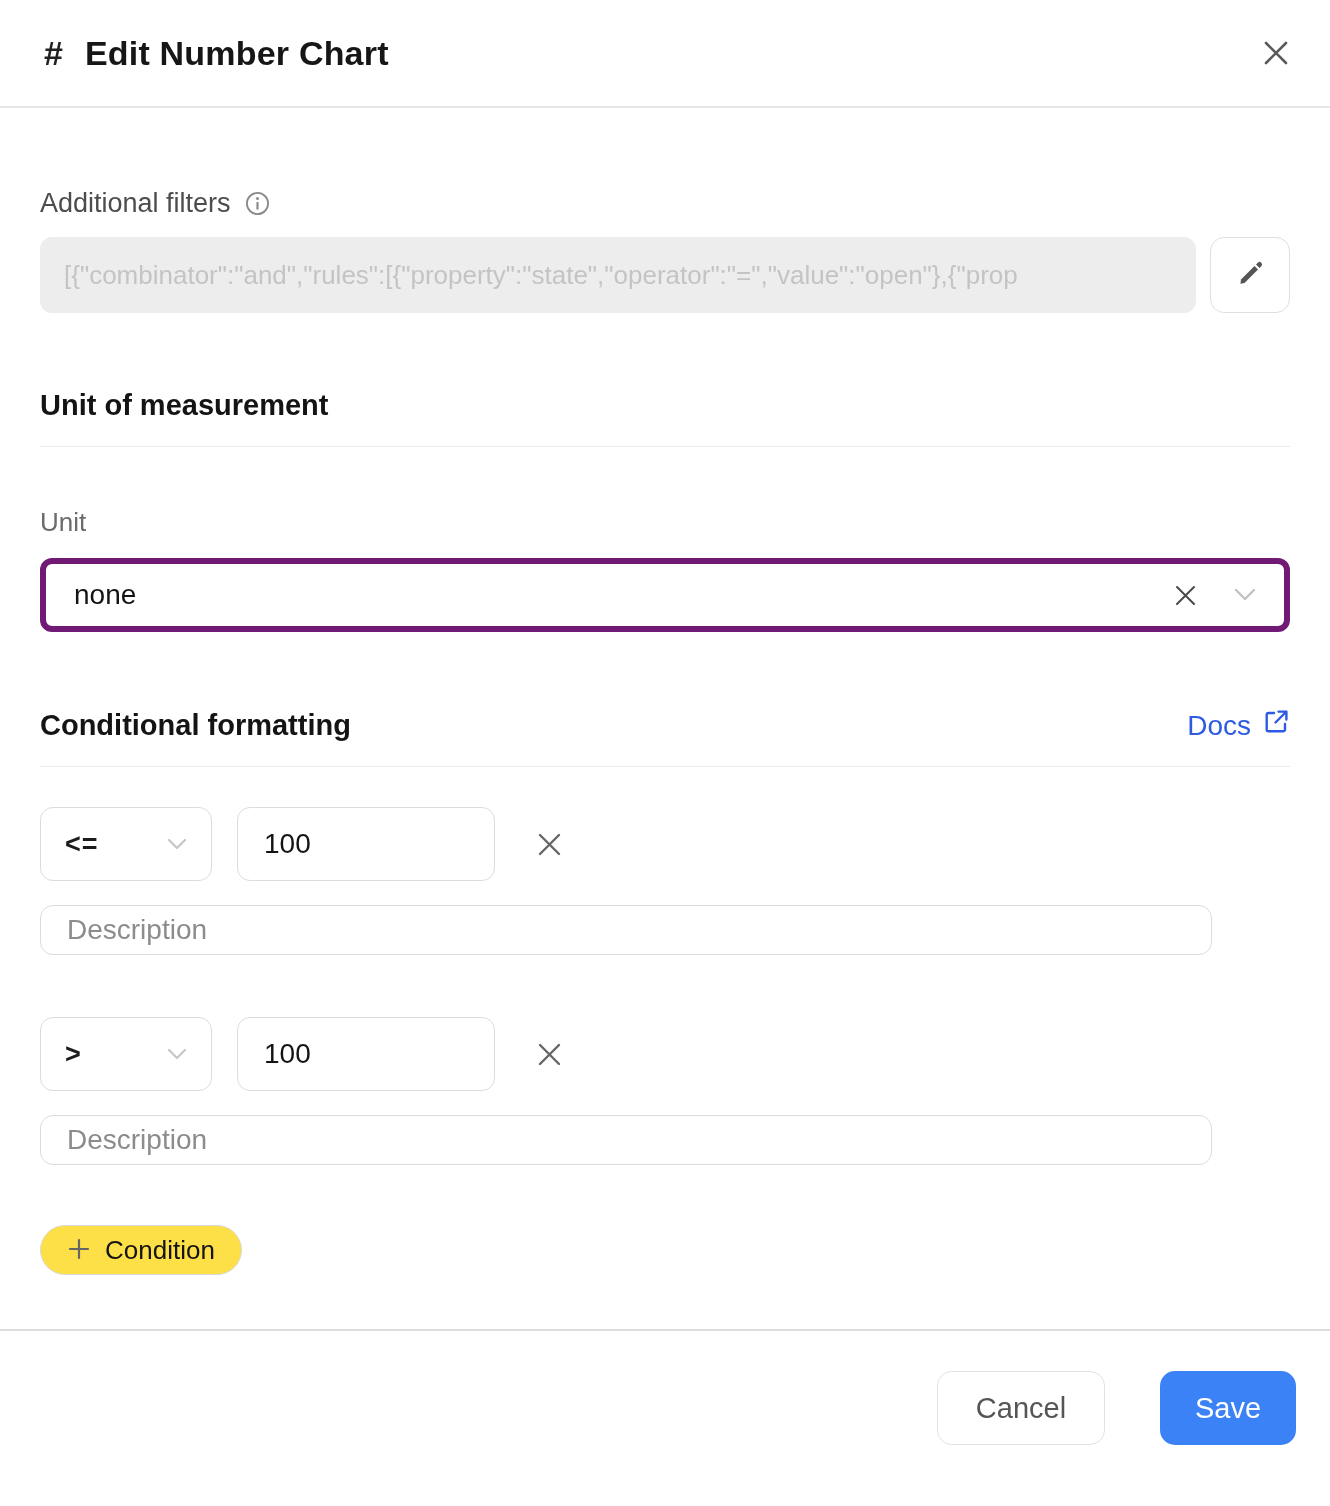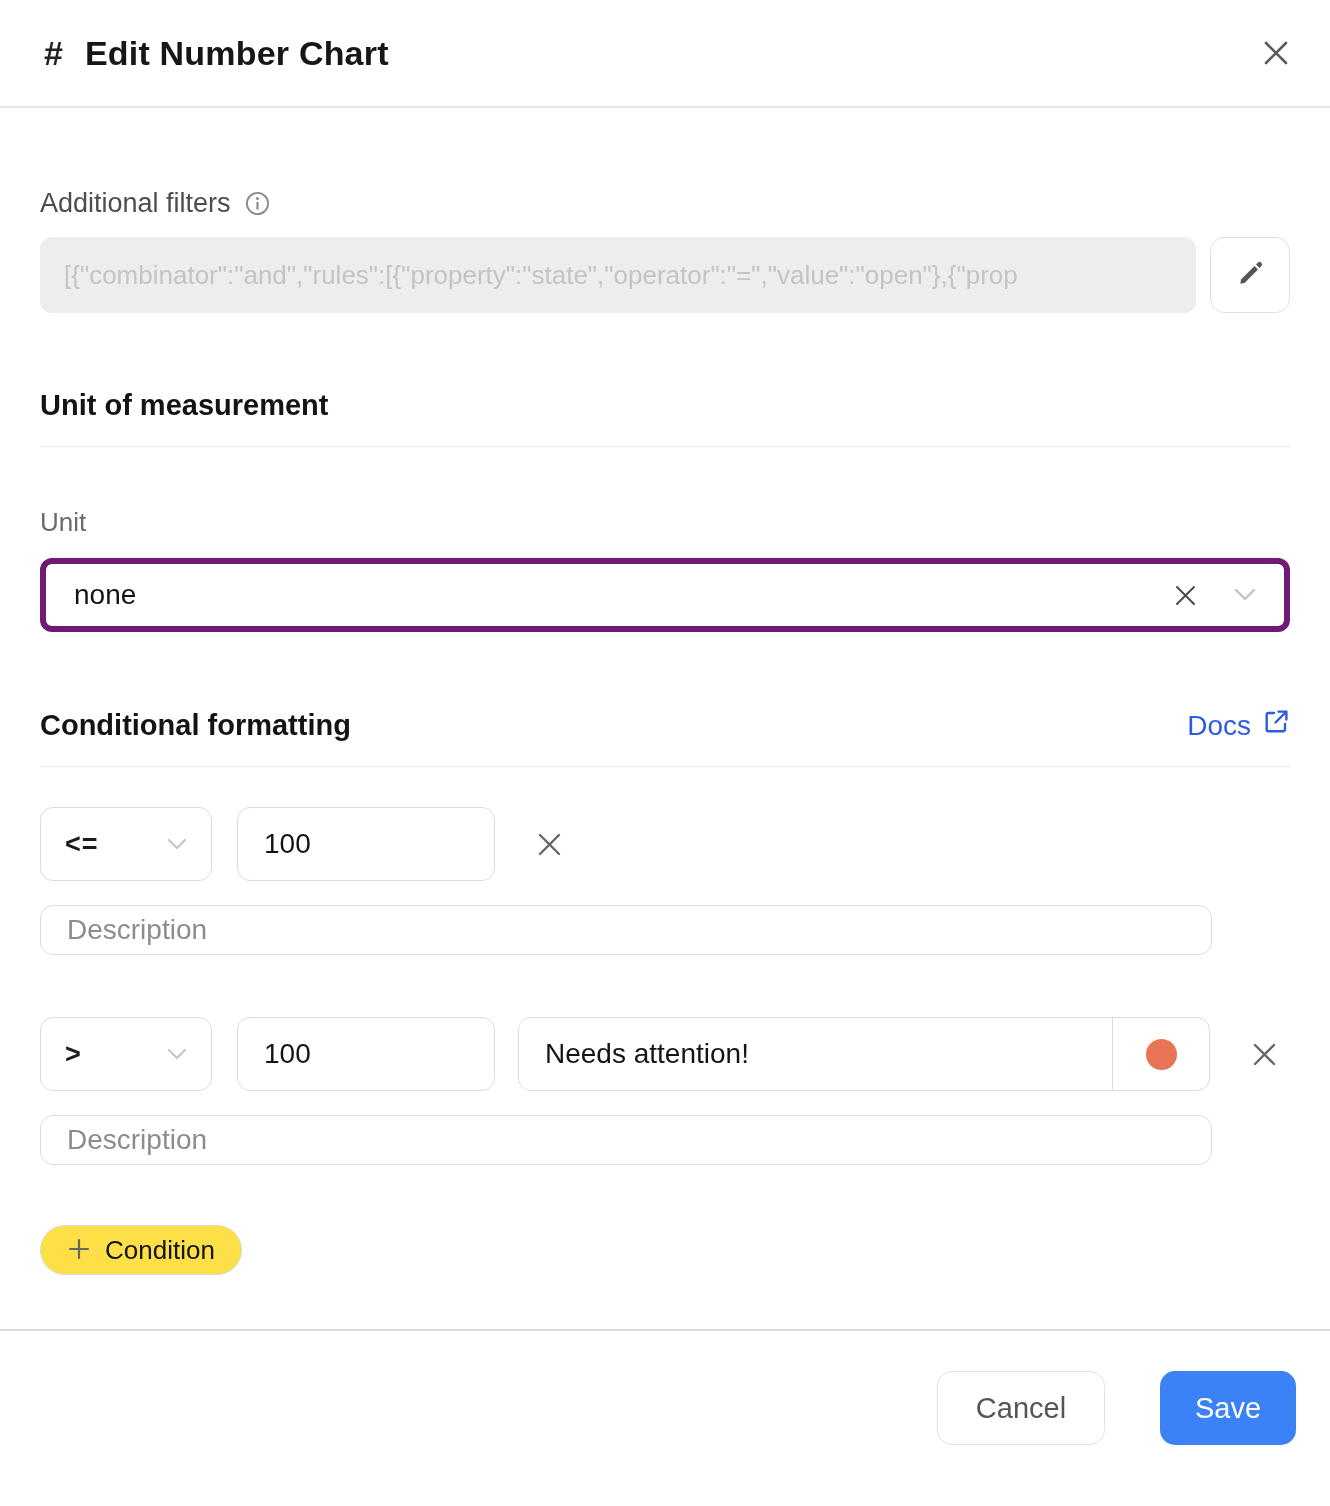--- a/index.html
+++ b/index.html
@@ -183,26 +183,20 @@
   <div class="cond-row second">
     <div class="op-select">
       <span class="op-text">&gt;</span>
       <span class="op-chevron">
         <svg width="20" height="12" viewBox="0 0 20 12">
             <path d="M2 2 L10 10 L18 2" fill="none" stroke="#c6c6c6" stroke-width="2.2" stroke-linecap="round" stroke-linejoin="round"></path>
           </svg>
       </span>
     </div>
     <input class="val-input" value="100" style="">
-    <div class="label-wrap">
-      <input class="label-input" value="Needs attention!" style="">
-      <span class="swatch-cell">
-        <span class="color-dot" style="background-color: rgb(233, 116, 86);"></span>
-      </span>
-    </div>
     <span class="remove-btn">
       <svg width="27" height="27" viewBox="0 0 27 27">
           <path d="M4 4 L23 23 M23 4 L4 23" stroke="#666" stroke-width="2.4" stroke-linecap="round"></path>
         </svg>
     </span>
   </div>
   <input class="desc-input" placeholder="Description" style="">
 
   
   <button class="add-condition">

